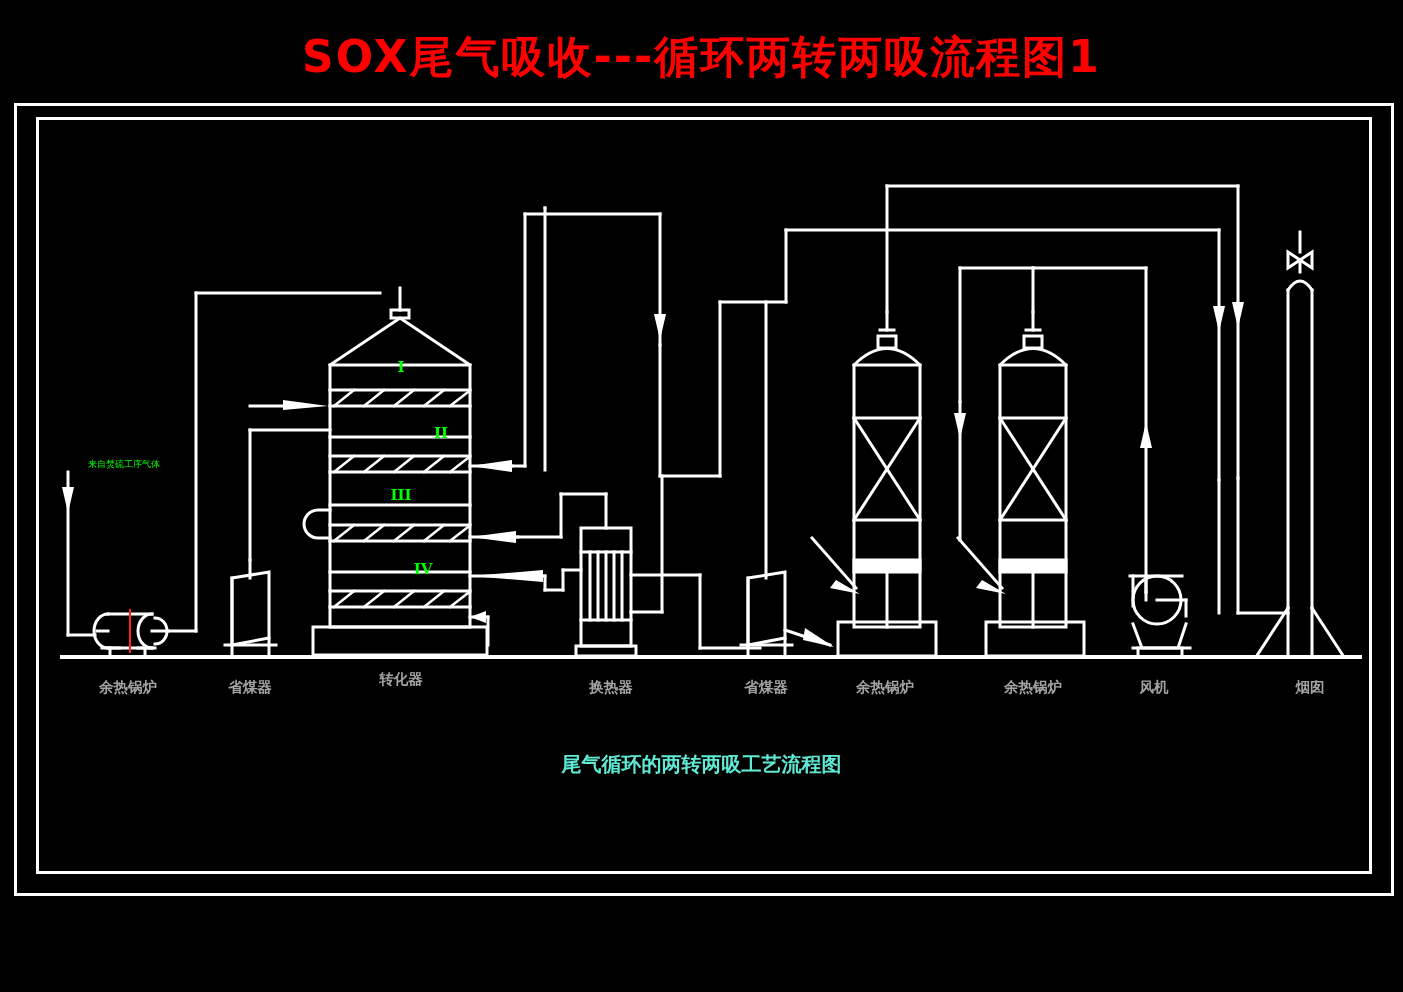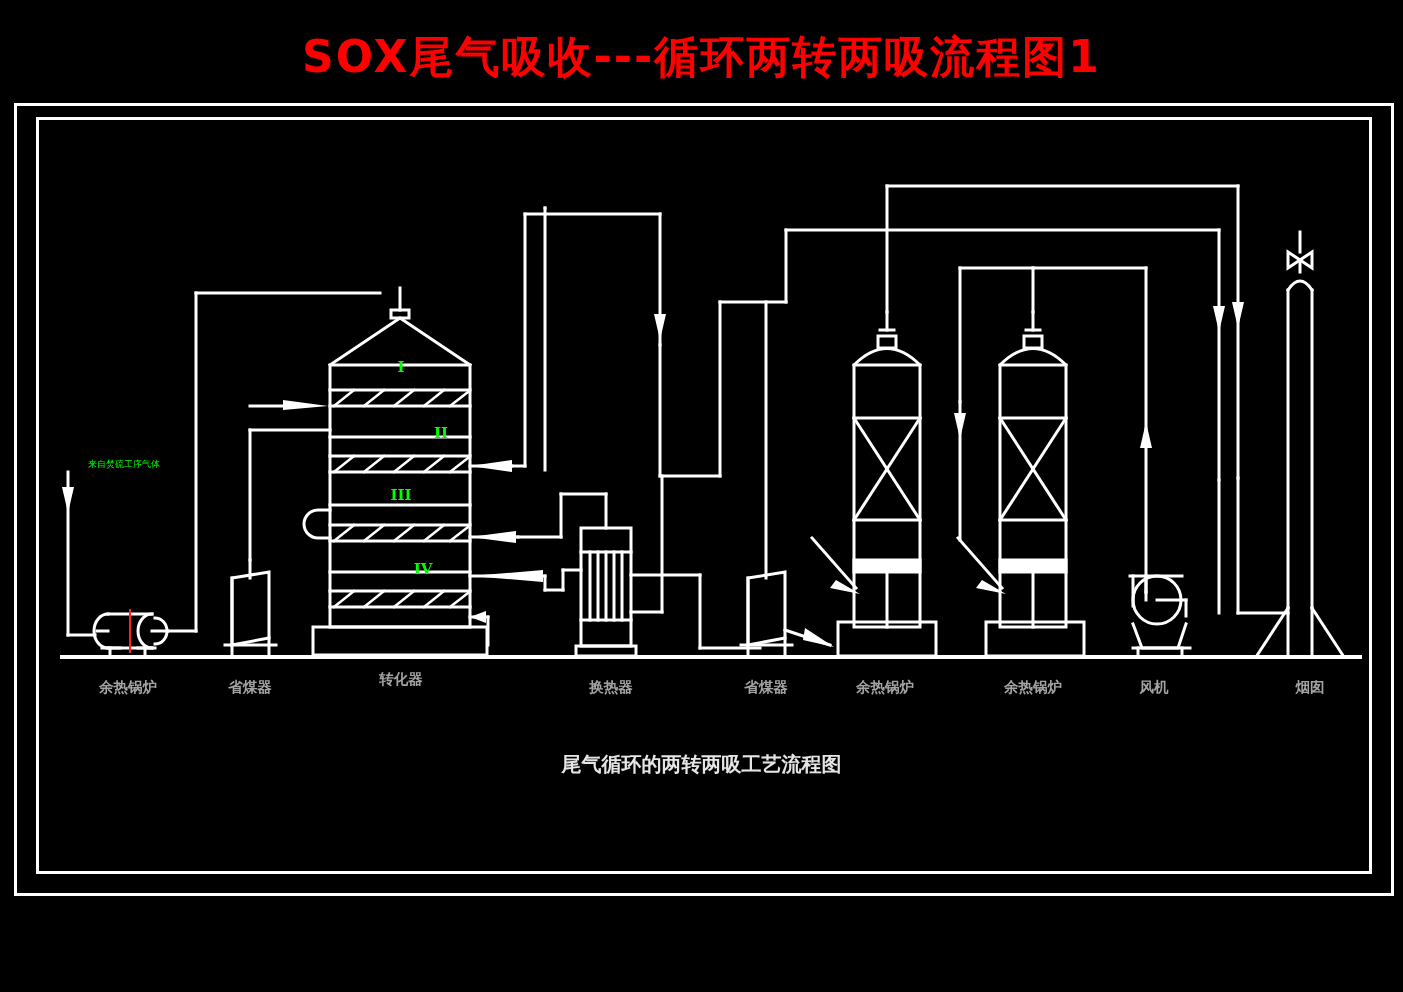--- a/index.html
+++ b/index.html
@@ -27,21 +27,21 @@
     text-align:center;white-space:nowrap;transform:translateX(-50%);
     font-family:"DejaVu Serif","Liberation Serif",serif;
   }
   #inlet-label{
     position:absolute;color:#00ff00;font-size:9px;font-weight:normal;
     white-space:nowrap;left:88px;top:458px;
     font-family:"DejaVu Sans","Liberation Sans",sans-serif;
   }
   #caption{
     position:absolute;left:0;top:751px;width:1403px;text-align:center;
-    color:#e5e5e5;font-size:20px;font-weight:bold;white-space:nowrap;
+    color:#5eead4;font-size:20px;font-weight:bold;white-space:nowrap;
     font-family:"DejaVu Sans","Liberation Sans",sans-serif;
   }
 </style>
 </head>
 <body>
 
 <div id="root">
 
   <div id="title">SOX尾气吸收---循环两转两吸流程图1</div>
 

